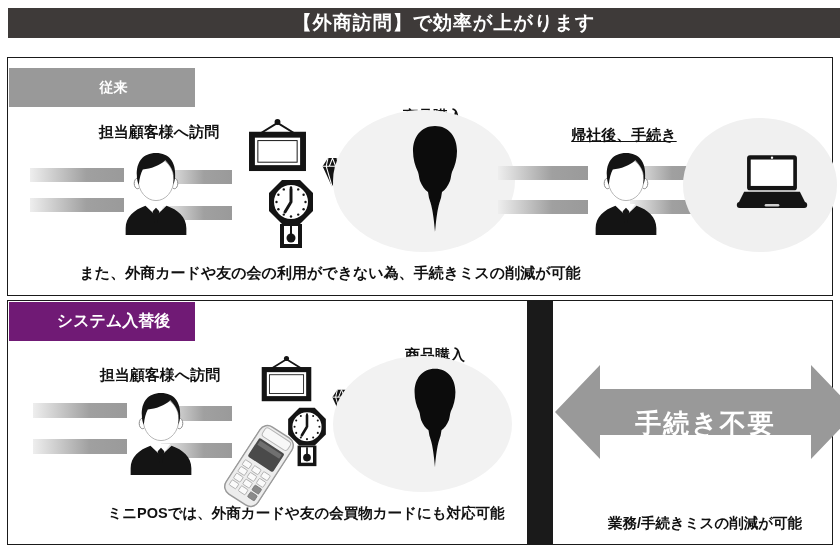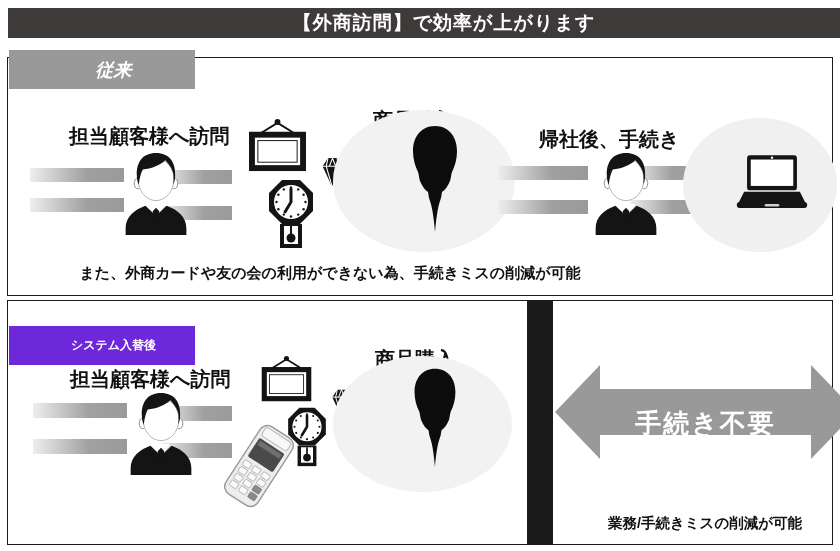--- a/index.html
+++ b/index.html
@@ -14,23 +14,23 @@
     font-size:19px;font-weight:700;letter-spacing:1px;
   }
   .panel{border:1.5px solid #1a1a1a;box-sizing:border-box;background:#fff;}
   .panel1{left:7px;top:57px;width:826px;height:239px;}
   .panel2{left:7px;top:300px;width:826px;height:245px;}
   .divider{left:527px;top:301px;width:2px;height:243px;background:#1a1a1a;}
   .panel-label{
     color:#fff;font-weight:700;display:flex;align-items:center;justify-content:center;
     width:162px;height:39px;
   }
-  .label-before{left:8.5px;top:50px;background:#999999;font-size:18px;font-style:italic;}
-  .label-after{left:8.5px;top:301.5px;background:#6d28d9;font-size:12px;margin-top:24px;}
-  .step-label{font-size:20px;font-weight:700;text-align:left;white-space:nowrap;}
+  .label-before{left:8.5px;top:68px;background:#999999;font-size:14px;}
+  .label-after{left:8.5px;top:301.5px;background:#701a75;font-size:16px;}
+  .step-label{font-size:15px;font-weight:700;text-align:center;white-space:nowrap;}
   .caption{font-weight:700;text-align:center;white-space:nowrap;}
   .caption1{left:10px;top:264px;width:592px;font-size:15px;}
   .caption2a{left:30px;top:504px;width:504px;font-size:14.5px;}
   .caption2b{left:535px;top:504px;width:292px;font-size:14.5px;margin-top:10px;}
   .speedbar{height:14px;background:linear-gradient(to right,#eeeeee 0%,#a0a0a0 60%,#9a9a9a 100%);}
   .spot{background:#f2f2f2;border-radius:50%;}
   .arrow-text{
     left:531px;top:406px;width:301px;text-align:center;color:#fff;
     font-size:26px;font-weight:700;letter-spacing:2px;
   }
@@ -111,21 +111,21 @@
   </div>
 
   <div class="abs step-label" style="left:349px;top:107px;width:120px;">商品購入</div>
   <div class="abs spot" style="left:333px;top:110px;width:158px;height:142px;"></div>
   <div class="abs" style="left:381px;top:123px;">
     <svg width="60" height="114" viewBox="0 0 60 112">
       <path d="M30 2 C16 2 8 13 8 27 C8 35 10 42 13 48 C14 51 14 54 15 57 C17 62 20 66 23 68 L24 74 C26 80 28 85 30 108 C32 85 34 80 36 74 L37 68 C40 66 43 62 45 57 C46 54 46 51 47 48 C50 42 52 35 52 27 C52 13 44 2 30 2 Z" fill="#0c0c0c"></path>
     </svg>
   </div>
 
-  <div class="abs step-label" style="left:515px;top:126px;width:170px;">帰社後、手続き</div>
+  <div class="abs step-label" style="left:515px;top:126px;width:170px;text-decoration:underline;">帰社後、手続き</div>
   <div class="abs speedbar" style="left:498px;top:166px;width:66px;"></div>
   <div class="abs speedbar" style="left:498px;top:200px;width:66px;"></div>
   <div class="abs speedbar" style="left:630px;top:166px;width:46px;"></div>
   <div class="abs speedbar" style="left:630px;top:200px;width:46px;"></div>
   <div class="abs" style="left:569px;top:149px;">
     <svg width="66" height="86" viewBox="0 0 100 130">
       <ellipse cx="22" cy="52" rx="5" ry="8" fill="#fff" stroke="#8a8a8a" stroke-width="1.5"></ellipse>
       <ellipse cx="78" cy="52" rx="5" ry="8" fill="#fff" stroke="#8a8a8a" stroke-width="1.5"></ellipse>
       <ellipse cx="50" cy="46" rx="27" ry="32" fill="#fff" stroke="#b5b5b5" stroke-width="1.5"></ellipse>
       <path d="M50 6 C30 6 20 20 21 40 C21 45 22 50 24 54 C25 44 27 37 30 31 C42 30 56 25 64 17 C69 22 74 29 76 36 C77 42 77 48 76 54 C78 50 79 45 79 40 C80 20 70 6 50 6 Z" fill="#141414"></path>
@@ -244,15 +244,16 @@
     </svg>
   </div>
 
   <div class="abs" style="left:531px;top:363px;">
     <svg width="301" height="98" viewBox="0 0 301 98">
       <polygon points="0,49 45,2 45,26 256,26 256,2 301,49 256,96 256,72 45,72 45,96" fill="#999999"></polygon>
     </svg>
   </div>
   <div class="abs arrow-text">手続き不要</div>
 
+  <div class="abs caption caption2a">ミニPOSでは、外商カードや友の会買物カードにも対応可能</div>
   <div class="abs caption caption2b">業務/手続きミスの削減が可能</div>
 
 </div>
 
 </body></html>

